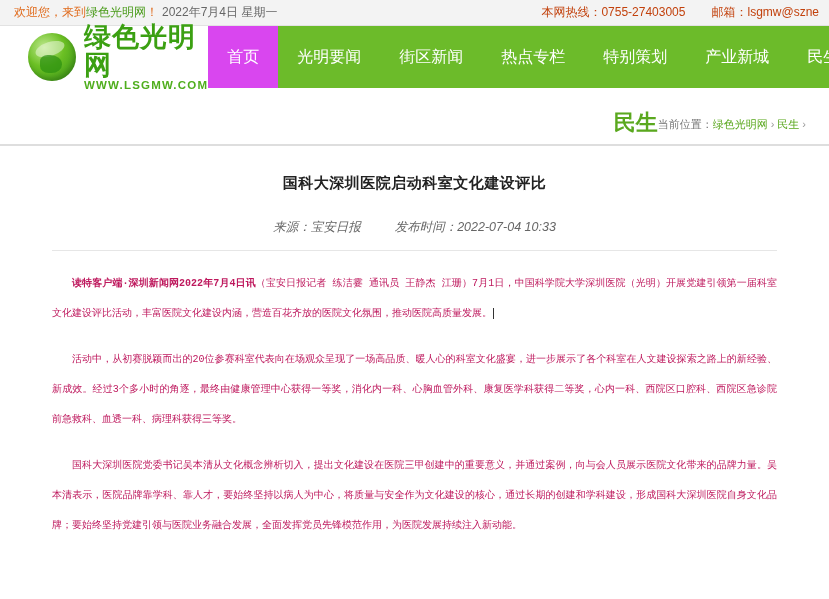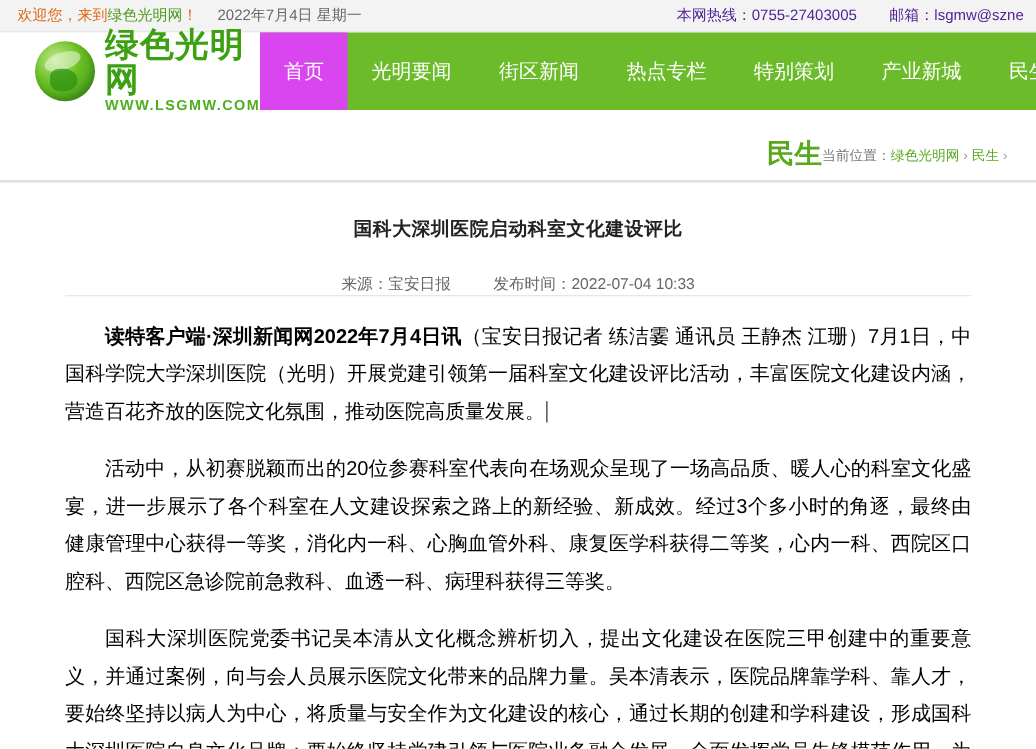--- a/index.html
+++ b/index.html
@@ -21,22 +21,22 @@
     align-items: center;
     justify-content: space-between;
     padding: 0 10px 0 14px;
     font-size: 12px;
     color: #555;
   }
   .topbar-left { display: flex; align-items: center; white-space: nowrap; }
   .topbar-left .welcome { color: #e06a1b; }
   .topbar-left .sitename { color: #4a9b1a; }
   .topbar-left .excl { color: #e06a1b; }
-  .topbar-left .date { color: #666; margin-left: 16px; }
-  .topbar-right { display: flex; align-items: center; gap: 26px; white-space: nowrap; color:#4c1d95; }
+  .topbar-left .date { color: #666; margin-left: 4px; }
+  .topbar-right { display: flex; align-items: center; gap: 26px; white-space: nowrap; color:#c2410c; }
 
   
   .header {
     height: 62px;
     display: flex;
     align-items: stretch;
     background: #fff;
   }
   .logo-wrap {
     width: 232px;
@@ -112,32 +112,33 @@
     font-weight: bold;
     color: #222;
     letter-spacing: .5px;
     font-family: "DejaVu Sans", "Liberation Sans", sans-serif;
   }
   .art-meta {
     margin-top: 26px;
     text-align: center;
     font-size: 12.5px;
     color: #666;
+    padding-bottom: 14px;
     border-bottom: 1px solid #e6e6e6;
-    display: flex; justify-content: center; gap: 34px;
+    display: flex; justify-content: center; gap: 34px; font-style: italic;
   }
   .art-body { padding-top: 18px; }
   .art-body p {
     margin: 0 0 16px 0;
-    font-size: 16px;
+    font-size: 10px;
     line-height: 30px;
-    color: #000000;
+    color: #be185d;
     text-align: justify;
     text-indent: 2em;
-    font-family: Liberation Sans, sans-serif;
+    font-family: Liberation Mono, monospace;
   }
   .art-body p.lead { font-weight: bold; }
   .art-body p.lead .normal { font-weight: normal; }
   .caret { border-left: 1px solid #333; margin-left: 1px; }
 </style>
 </head>
 <body>
 
 <div class="page">
 

